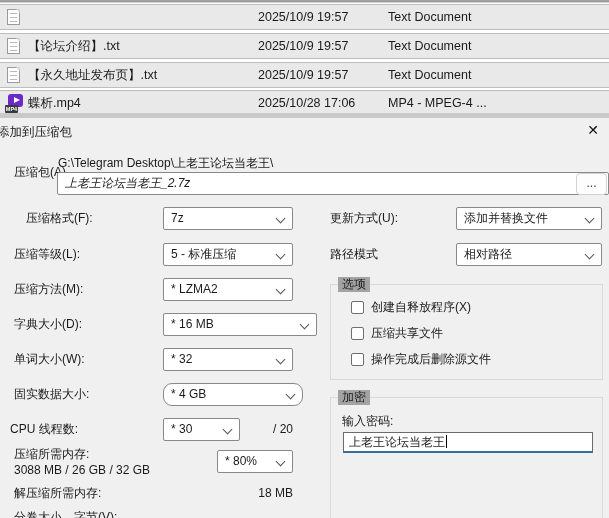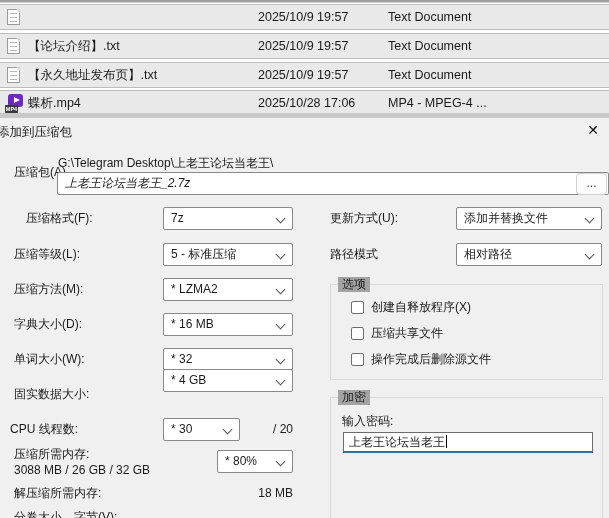--- a/index.html
+++ b/index.html
@@ -138,33 +138,33 @@
     <span class="chev"></span>
   </div>
 
   <div class="lbl" style="left:14px;top:164px;">压缩方法(M):</div>
   <div class="combo" style="left:163px;top:160px;width:130px;">
     <span>* LZMA2</span>
     <span class="chev"></span>
   </div>
 
   <div class="lbl" style="left:14px;top:199px;">字典大小(D):</div>
-  <div class="combo" style="left:163px;top:195px;width:130px;">
+  <div class="combo" style="left:163px;top:195px;width:154px;">
     <span>* 16 MB</span>
     <span class="chev"></span>
   </div>
 
   <div class="lbl" style="left:14px;top:234px;">单词大小(W):</div>
   <div class="combo" style="left:163px;top:230px;width:130px;">
     <span>* 32</span>
     <span class="chev"></span>
   </div>
 
   <div class="lbl" style="left:14px;top:269px;">固实数据大小:</div>
-  <div class="combo" style="left:163px;top:251px;width:130px;">
+  <div class="combo" style="left:163px;top:265px;width:140px;border-radius:9px;">
     <span>* 4 GB</span>
     <span class="chev"></span>
   </div>
 
   <div class="lbl" style="left:10px;top:304px;">CPU 线程数:</div>
   <div class="combo" style="left:163px;top:300px;width:77px;">
     <span>* 30</span>
     <span class="chev"></span>
   </div>
   <div class="val" style="left:260px;top:304px;width:33px;text-align:right;">/ 20</div>

